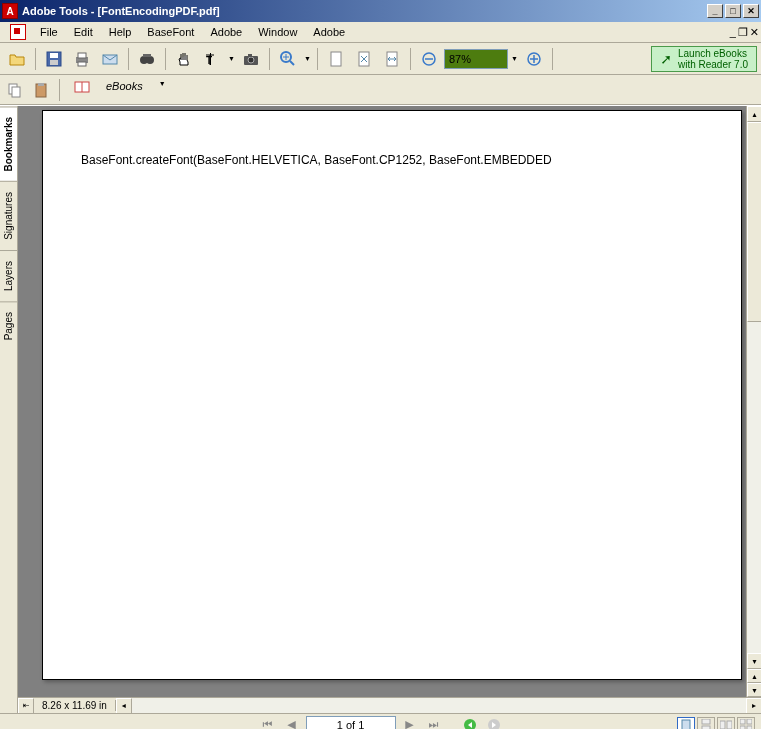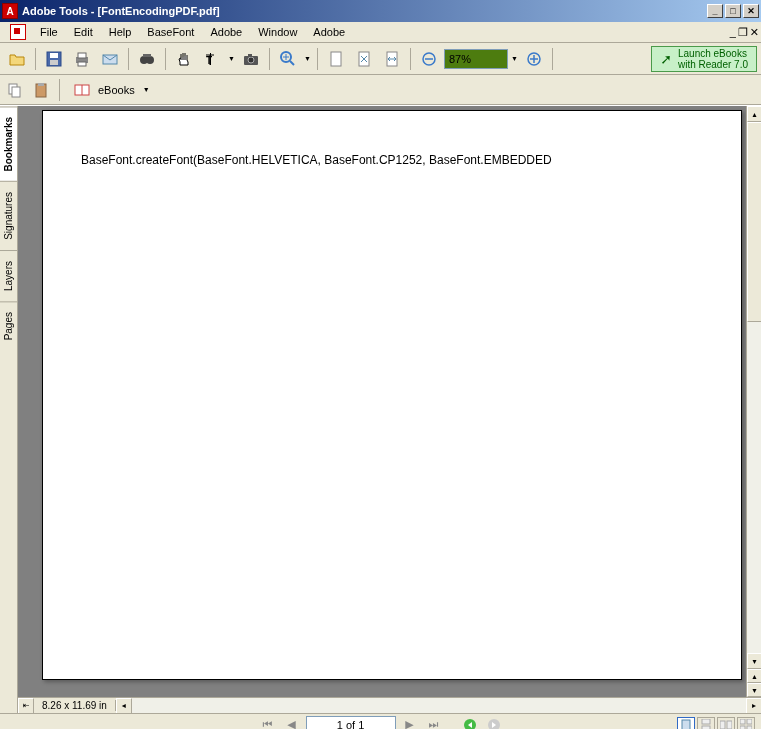--- a/index.html
+++ b/index.html
@@ -128,25 +128,26 @@
   align-items: center;
   padding: 0 8px;
   font-size: 10px;
   color: #006000;
   gap: 6px;
   cursor: pointer;
 }
 .promo .promo-icon { font-size: 14px; }
 .ebooks-btn {
   height: 22px;
-  display: flex; align-items: center;
+  display: flex; 
   padding: 0 6px;
-  gap: 8px;
+  gap: 16px;
   border: 1px solid transparent;
   cursor: pointer;
+  font-style: italic;
 }
 .content-area {
   display: flex;
   height: 608px;
   background: #999;
   border-top: 1px solid #fff;
 }
 .side-tabs {
   width: 22px;
   background: #ece9d8;

